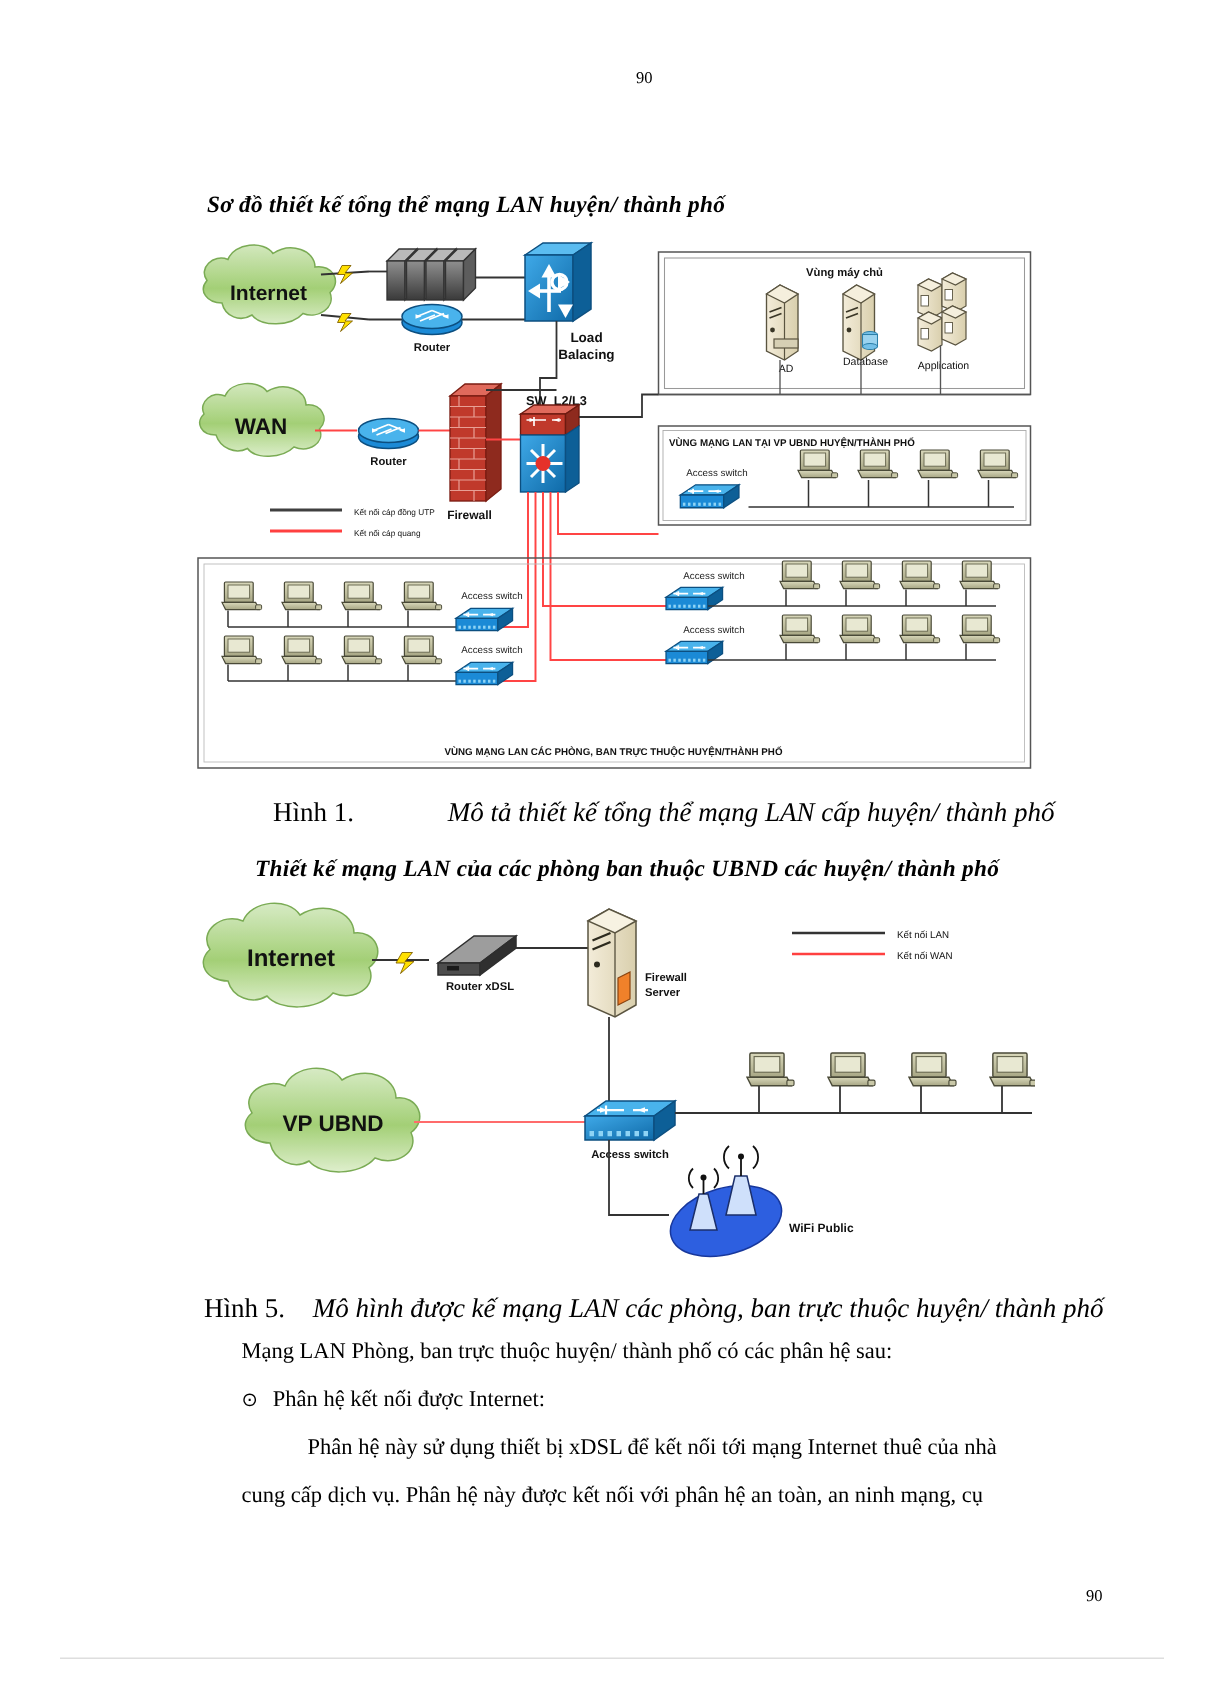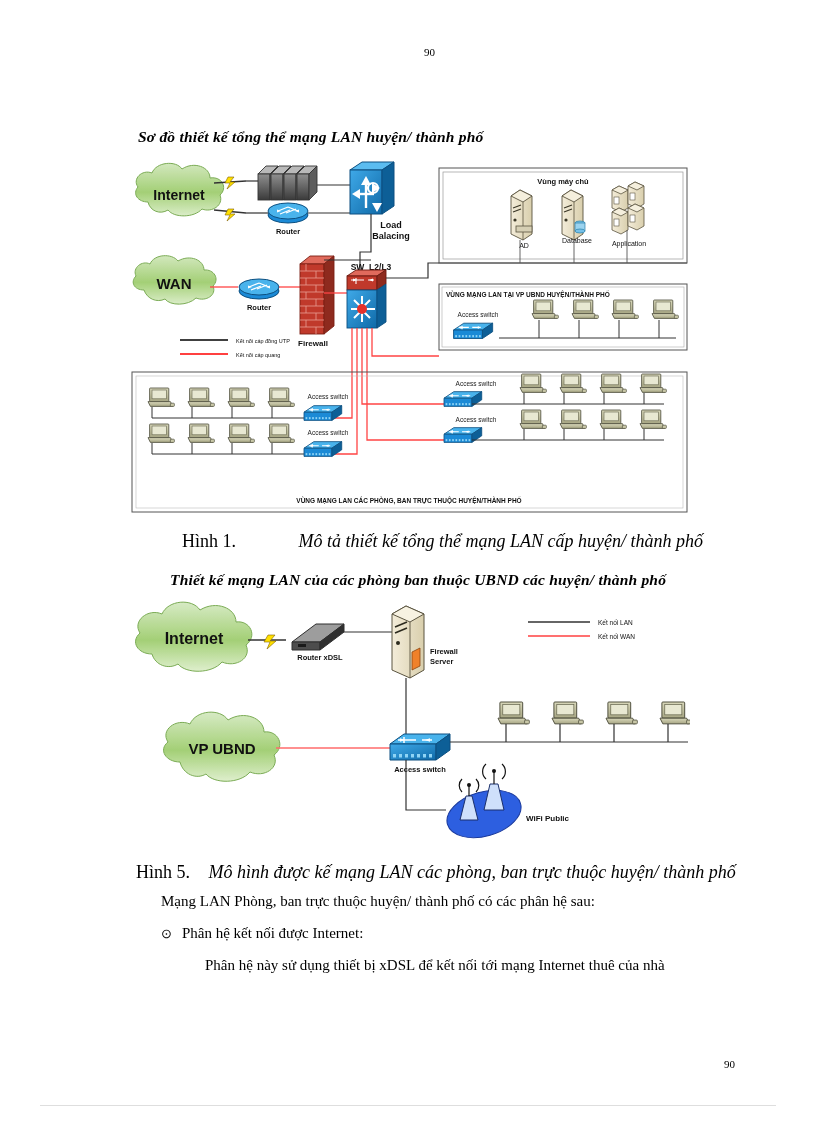--- a/index.html
+++ b/index.html
@@ -502,17 +502,18 @@
   <div class="caption" id="cap2">
     <span class="cap-lbl">Hình 5.</span>
     <span class="cap-it">Mô hình được kế mạng LAN các phòng, ban trực thuộc huyện/ thành phố</span>
   </div>
 
   <div class="para" id="para-a">Mạng LAN Phòng, ban trực thuộc huyện/ thành phố có các phân hệ sau:</div>
   <div class="para" id="para-b">
     <span class="bullet">⊙</span><span>Phân hệ kết nối được Internet:</span>
   </div>
   <div class="para" id="para-c" style="text-indent:0;padding-left:44px;">Phân hệ này sử dụng thiết bị xDSL để kết nối tới mạng Internet thuê của nhà</div>
+  <div class="para" id="para-d">cung cấp dịch vụ. Phân hệ này được kết nối với phân hệ an toàn, an ninh mạng, cụ</div>
 
   <div class="pgnum" id="pgnum-bottom">90</div>
 
   <div class="footrule"></div>
 </div>
 
 </body></html>

